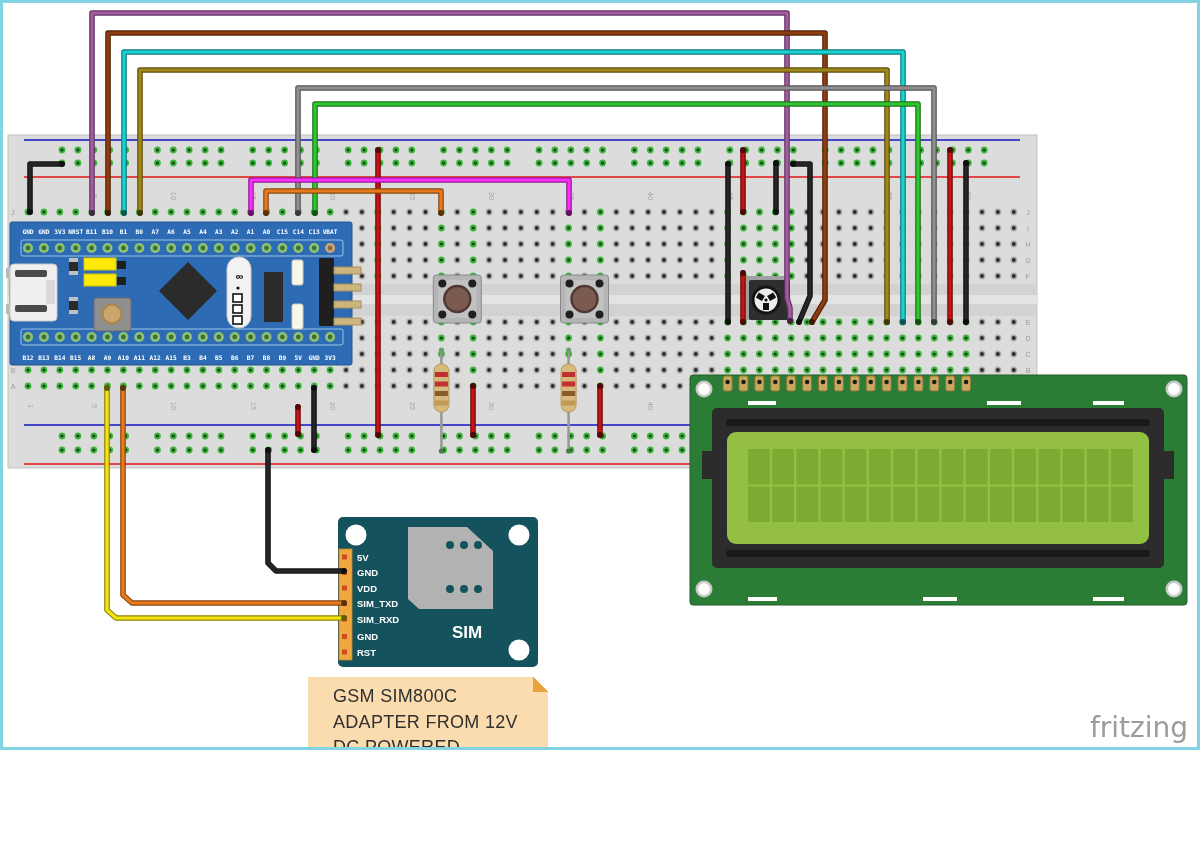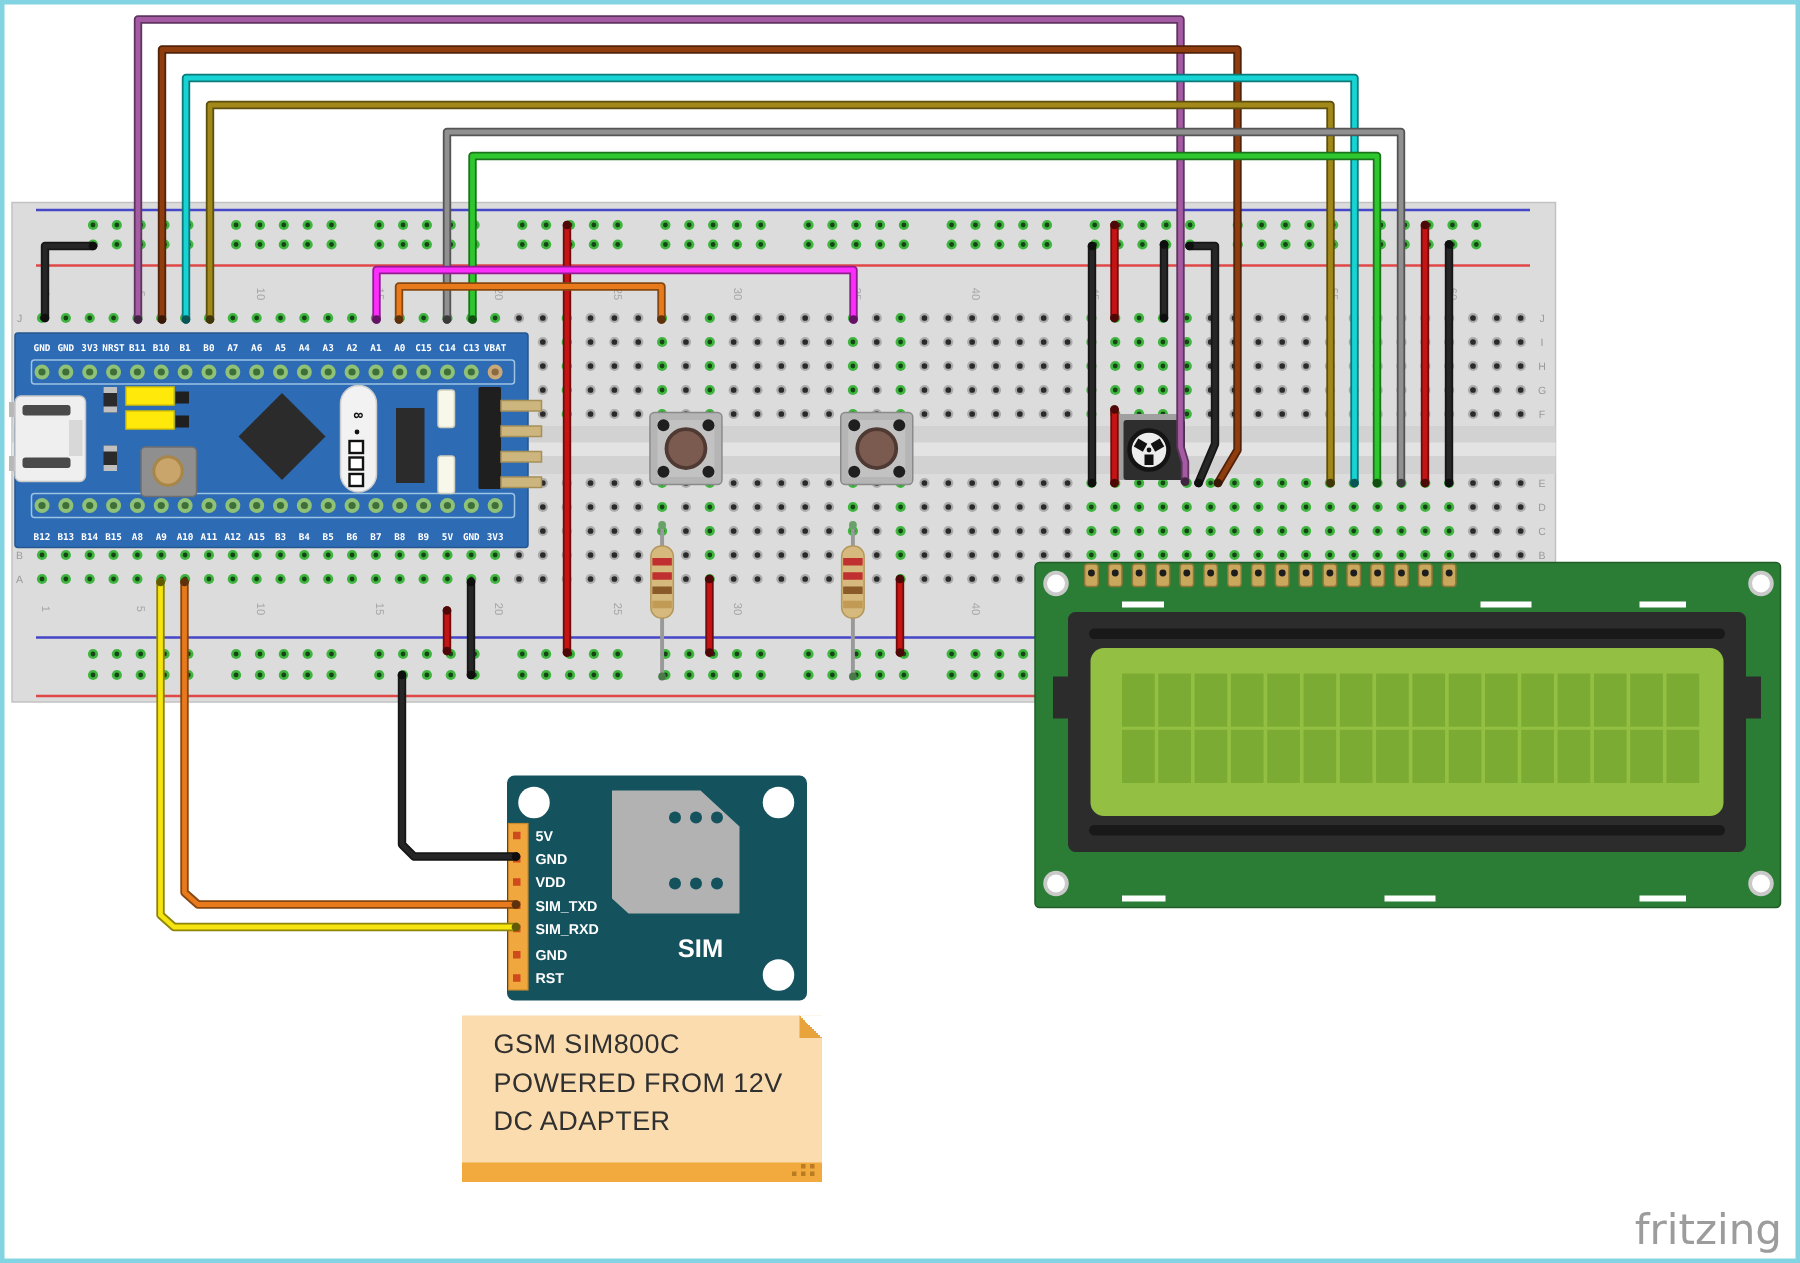--- a/index.html
+++ b/index.html
@@ -1,21 +1,21 @@
 <!DOCTYPE html>
 <html><head>
 <meta charset="utf-8">
 <style>
   html,body{margin:0;padding:0;background:#ffffff;}
-  #stage{position:relative;width:1200px;height:842px;background:#ffffff;overflow:hidden;
+  #stage{position:relative;width:1200px;height:750px;background:#ffffff;overflow:hidden;
          font-family:"Liberation Sans",sans-serif;}
   #frame{position:absolute;inset:0;border:3px solid #83d4e2;pointer-events:none;z-index:50;}
   #scene{position:absolute;left:0;top:0;}
   .note{position:absolute;left:308px;top:677px;width:240px;height:111px;background:#fbdcae;z-index:20;}
-  .note .txt{padding:7px 0 0 21px;font-size:18px;line-height:25.5px;color:#303030;letter-spacing:.3px;}
+  .note .txt{padding:7px 0 0 0;font-size:18px;line-height:25.5px;color:#303030;letter-spacing:.3px;margin-left:25px;}
   .note .fold{position:absolute;top:0;right:0;width:15px;height:15px;
               background:linear-gradient(to bottom left,#ffffff 50%,#e8a33d 50%);}
   .note .band{position:absolute;left:0;bottom:0;width:100%;height:13px;background:#f2a93d;}
   .note .grip{position:absolute;right:5px;bottom:4px;width:3px;height:3px;background:#b97c20;
               box-shadow:-6px 0 #b97c20,-12px 0 #b97c20,0 -5px #b97c20,-6px -5px #b97c20;}
   .logo{position:absolute;right:12px;bottom:6px;font-family:"DejaVu Sans",sans-serif;
         font-size:28px;font-weight:500;color:#9c9c9c;letter-spacing:0px;z-index:30;text-align:center;}
 </style>
 </head>
 <body>
@@ -2204,22 +2204,22 @@
           <polyline points="600,386 600,435" fill="none" stroke="#c41414" stroke-width="3.2" stroke-linecap="round" stroke-linejoin="round"></polyline>
           <circle cx="600" cy="386" r="2.9" fill="rgb(78,8,8)"></circle>
           <circle cx="600" cy="435" r="2.9" fill="rgb(78,8,8)"></circle>
         </g>
       </g>
     </svg>
 
   <div class="note">
     <div class="txt">
       <div>GSM SIM800C</div>
-      <div>POWERED FROM 12V</div>
-      <div>DC ADAPTER</div>
+      <div>ADAPTER FROM 12V</div>
+      <div>DC POWERED</div>
     </div>
     <div class="fold"></div>
     <div class="band">
       <span class="grip"></span>
     </div>
   </div>
 
   <div class="logo">fritzing</div>
   <div id="frame"></div>
 </div>

